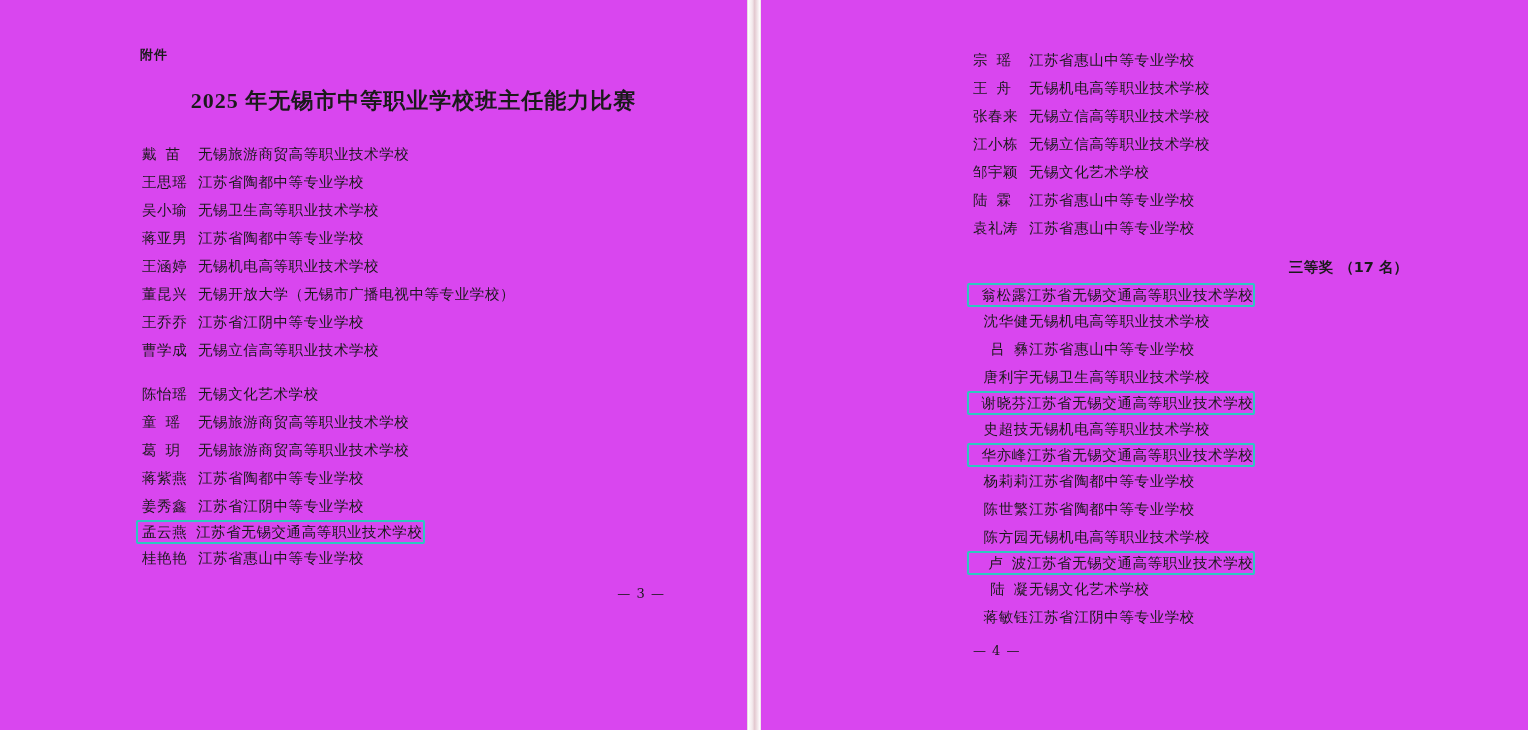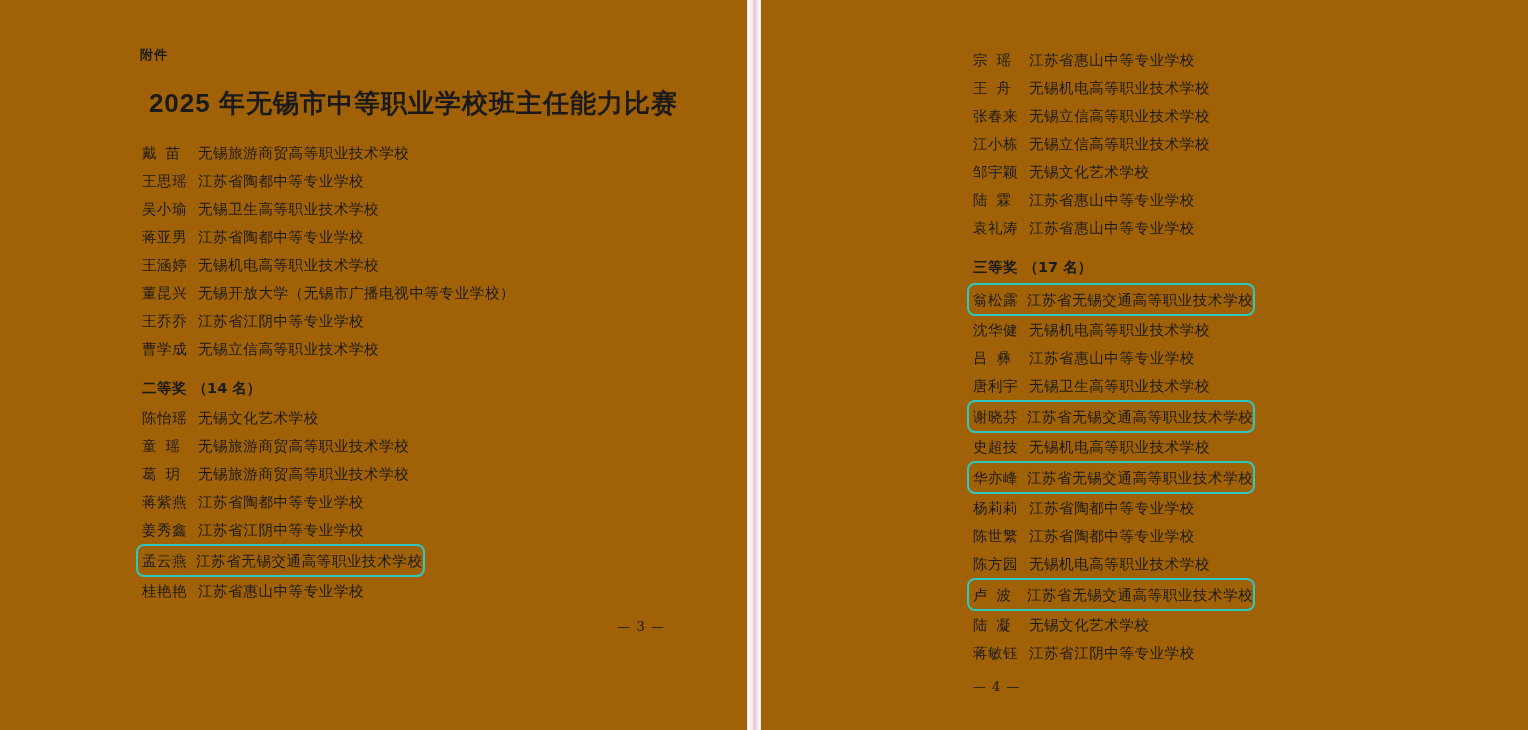--- a/index.html
+++ b/index.html
@@ -17,21 +17,21 @@
   .spread {
     position: relative;
     width: 1528px;
     height: 730px;
     display: flex;
   }
   .page {
     position: relative;
     height: 730px;
     box-sizing: border-box;
-    background: #a16207;
+    background: #d946ef;
   }
   .page-left {
     width: 748px;
     padding: 28px 60px 0 140px;
   }
   .gutter {
     width: 12px;
     height: 730px;
     background: linear-gradient(to right, #ffffff 0%, #f3e9ec 35%, #e3c9d0 55%, #ffffff 100%);
     border-left: 1px solid #e8dde0;
@@ -45,25 +45,25 @@
   .attach-label {
     font-family: "DejaVu Sans", sans-serif;
     font-weight: bold;
     font-size: 13px;
     letter-spacing: 1px;
     margin: 18px 0 22px 0;
   }
   .doc-title {
     text-align: center;
     font-weight: bold;
-    font-size: 26px;
+    font-size: 22px;
     line-height: 1.35;
     letter-spacing: 1px;
-    margin: 0 0 18px 0;
-    font-family: Liberation Sans, sans-serif;
+    margin: 0 0 24px 0;
+    font-family: Liberation Serif, serif;
   }
   .doc-title .line2 { display: block; }
 
   .award-group { margin-top: 16px; }
 
   .group-head {
     font-family: "DejaVu Sans", sans-serif;
     font-weight: bold;
     font-size: 14.5px;
     letter-spacing: 0.5px;
@@ -91,22 +91,22 @@
     width: 56px;
     white-space: pre;
     flex: 0 0 auto;
   }
   .entry .school {
     display: inline-block;
     white-space: nowrap;
   }
   .entry.highlight {
     border: 2px solid #2ec8c0;
-    border-radius: 8px;
-    height: 33px;
+    border-radius: 2px;
+    height: 24px;
     padding-left: 4px;
     margin-left: -4px;
     align-self: flex-start;
   }
   .entry.highlight .name { width: 54px; }
 
   .entries { display: flex; flex-direction: column; align-items: flex-start; }
 
   .page-number {
     font-family: "DejaVu Serif", serif;
@@ -169,24 +169,20 @@
           <span class="school">江苏省江阴中等专业学校</span>
         </div>
         <div class="entry">
           <span class="name">曹学成</span>
           <span class="school">无锡立信高等职业技术学校</span>
         </div>
       </div>
     </div>
 
     <div class="award-group">
-      <div class="group-head">
-        <span>二等奖</span>
-        <span class="count">（14 名）</span>
-      </div>
       <div class="entries">
         <div class="entry">
           <span class="name">陈怡瑶</span>
           <span class="school">无锡文化艺术学校</span>
         </div>
         <div class="entry">
           <span class="name">童  瑶</span>
           <span class="school">无锡旅游商贸高等职业技术学校</span>
         </div>
         <div class="entry">
@@ -243,21 +239,21 @@
       <div class="entry">
         <span class="name">陆  霖</span>
         <span class="school">江苏省惠山中等专业学校</span>
       </div>
       <div class="entry">
         <span class="name">袁礼涛</span>
         <span class="school">江苏省惠山中等专业学校</span>
       </div>
     </div>
 
-    <div class="award-group" style="margin-top:16px;">
+    <div class="award-group" style="margin-top:16px;text-align:right;">
       <div class="group-head">
         <span>三等奖</span>
         <span class="count">（17 名）</span>
       </div>
       <div class="entries">
         <div class="entry highlight">
           <span class="name">翁松露</span>
           <span class="school">江苏省无锡交通高等职业技术学校</span>
         </div>
         <div class="entry">

